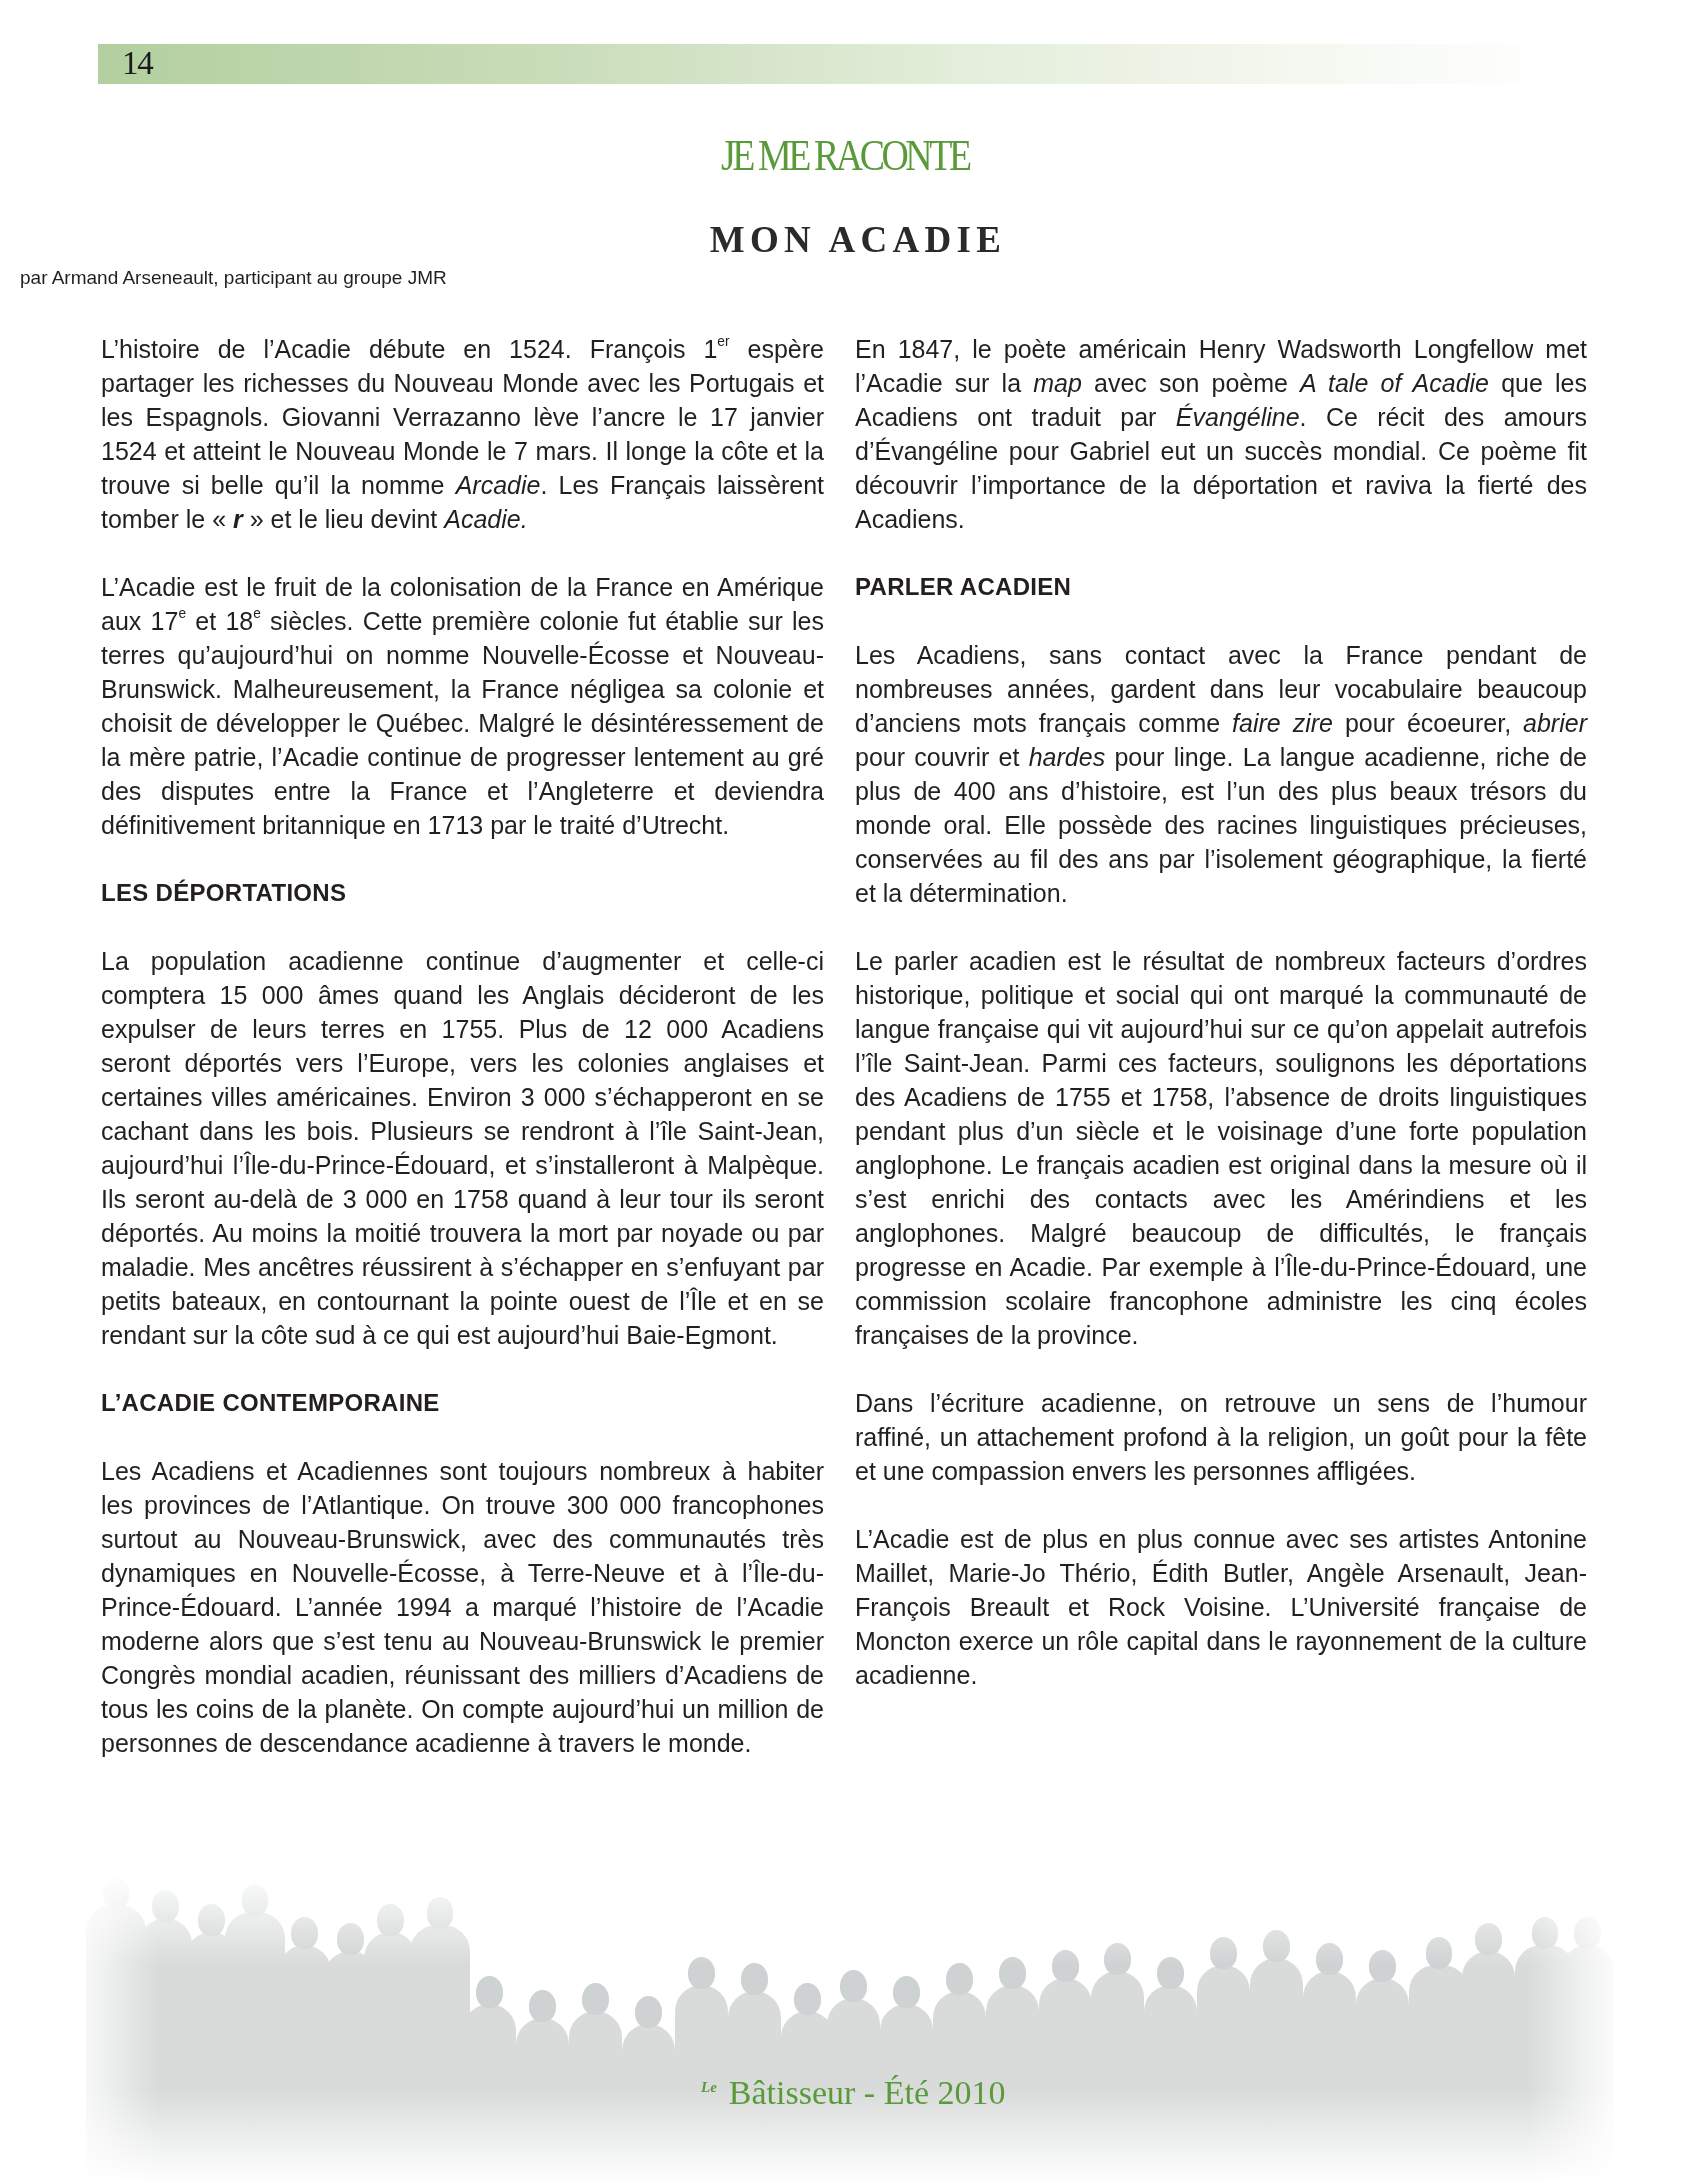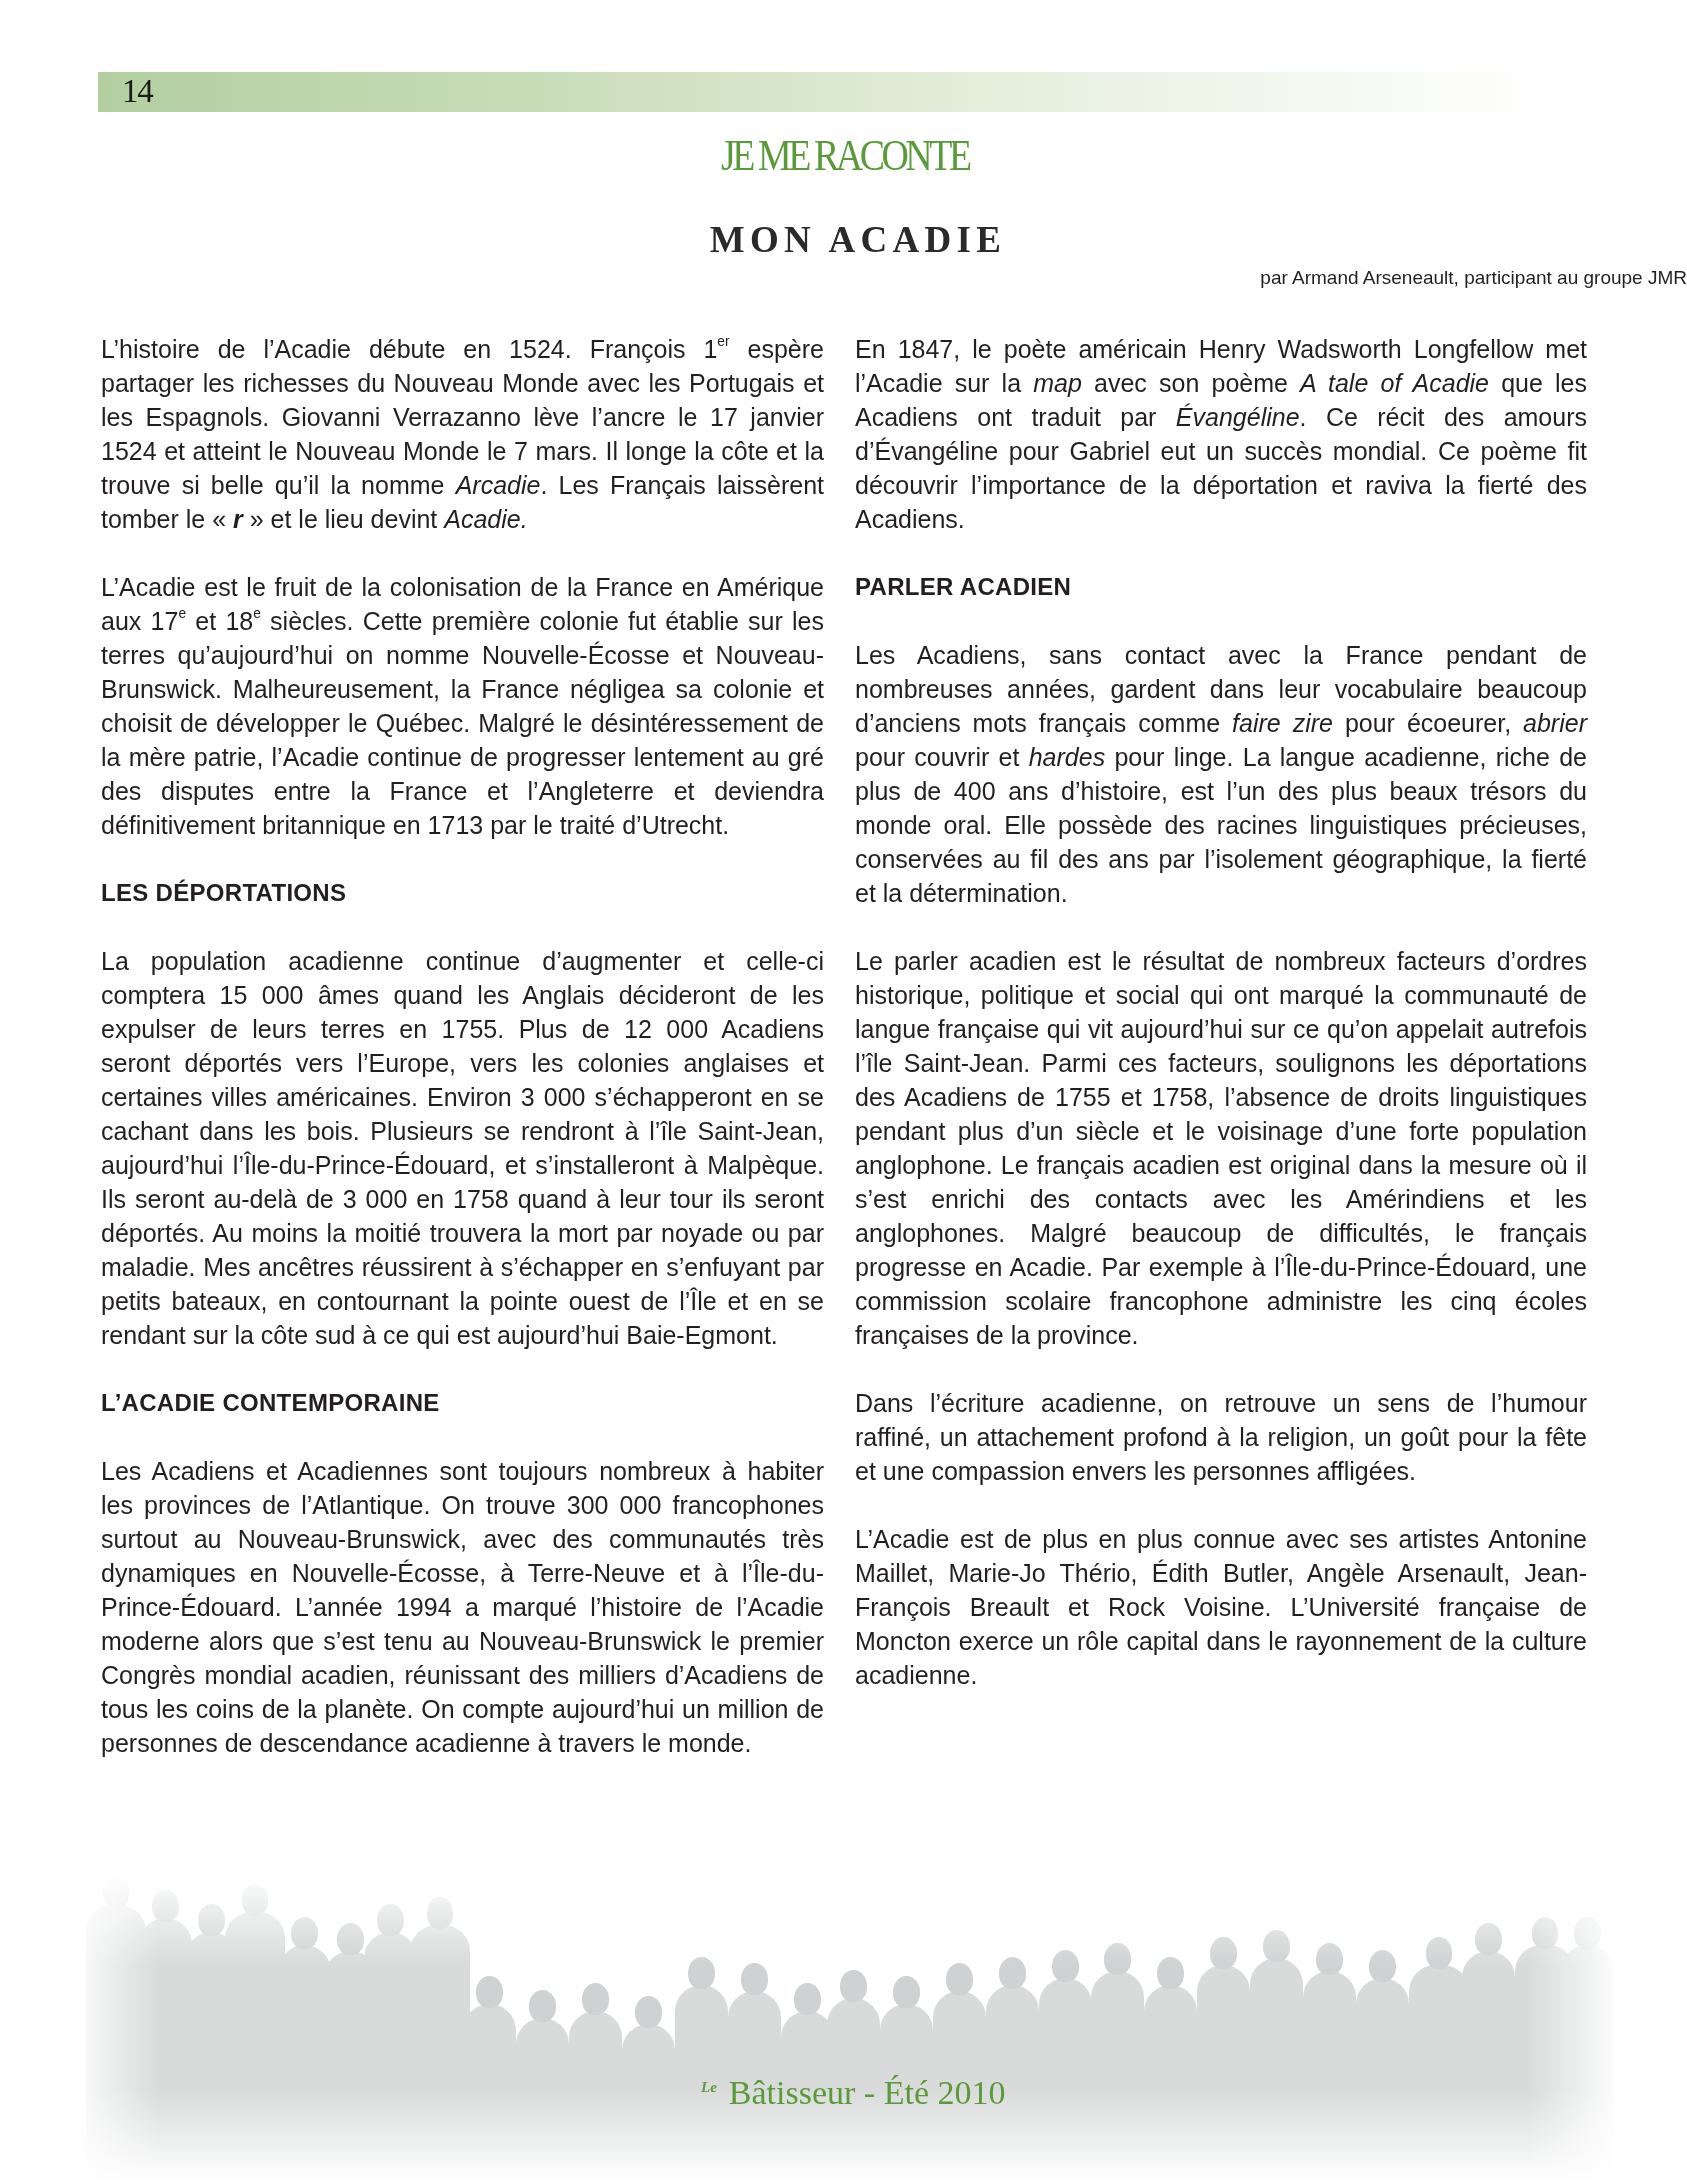--- a/index.html
+++ b/index.html
@@ -1,29 +1,29 @@
 <!DOCTYPE html>
 <html style="font-size:10.6px"><head>
 <meta charset="utf-8">
 <style>
   html, body { margin: 0; padding: 0; background: #ffffff; }
   body { width: 1687px; height: 2183px; position: relative; overflow: hidden;
          font-family: "Liberation Sans", "DejaVu Sans", sans-serif; color: #231f20; }
-  .header-bar { position: absolute; left: 98px; top: 72px; width: 1457px; height: 40px;
+  .header-bar { position: absolute; left: 98px; top: 44px; width: 1457px; height: 40px;
     background: linear-gradient(to right, #b3cf9f 0%, #c8dcb8 30%, #e4eedb 60%, #f6f9f2 85%, #ffffff 100%); }
   .page-number { position: absolute; left: 24px; top: 1.3px; font-family: "Liberation Serif", "DejaVu Serif", serif;
     font-size: 33px; color: #1a1a1a; letter-spacing: -1.3px; }
   .section-title { position: absolute; left: 0; width: 1687px; top: 130px; text-align: center;
     font-family: "Liberation Serif", "DejaVu Serif", serif; font-size: 44px; color: #5a9a3a;
     letter-spacing: -4px; transform: scaleX(0.86); transform-origin: 853px 0; }
   .article-title { position: absolute; left: 0; width: 1687px; top: 218px; text-align: center;
     font-family: "Liberation Serif", "DejaVu Serif", serif; font-weight: bold; font-size: 37px;
     letter-spacing: 5.3px; color: #2a2a2a; padding-left: 29px; box-sizing: border-box; }
-  .byline { position: absolute; left: 0; width: 1687px; top: 267px; text-align: right;
-    font-size: 19px; color: #231f20; padding-left: 4px; box-sizing: border-box; }
+  .byline { position: absolute; left: 0; width: 1687px; top: 267px; text-align: left;
+    font-size: 19px; color: #231f20; padding-left: 20px; box-sizing: border-box; }
   .column { position: absolute; top: 332px; font-size: 25px; line-height: 34px; }
   .col-left { left: 101px; width: 723px; }
   .col-right { left: 855px; width: 732px; }
   .column p { margin: 0 0 34px 0; text-align: justify; }
   .column h3 { margin: 0 0 34px 0; font-size: 24px; font-weight: bold; line-height: 34px; letter-spacing: 0.3px; }
   .column em { font-style: italic; }
   sup { font-size: 0.55em; line-height: 0; vertical-align: 0.9em; }
   .photo-strip { position: absolute; left: 66px; top: 1872px; width: 1555px; height: 311px; overflow: hidden; }
   .photo-strip .fade { position: absolute; inset: 0;
     background: linear-gradient(to bottom, rgba(255,255,255,1) 0%, rgba(255,255,255,0) 30%, rgba(255,255,255,0) 70%, rgba(255,255,255,1) 100%),

